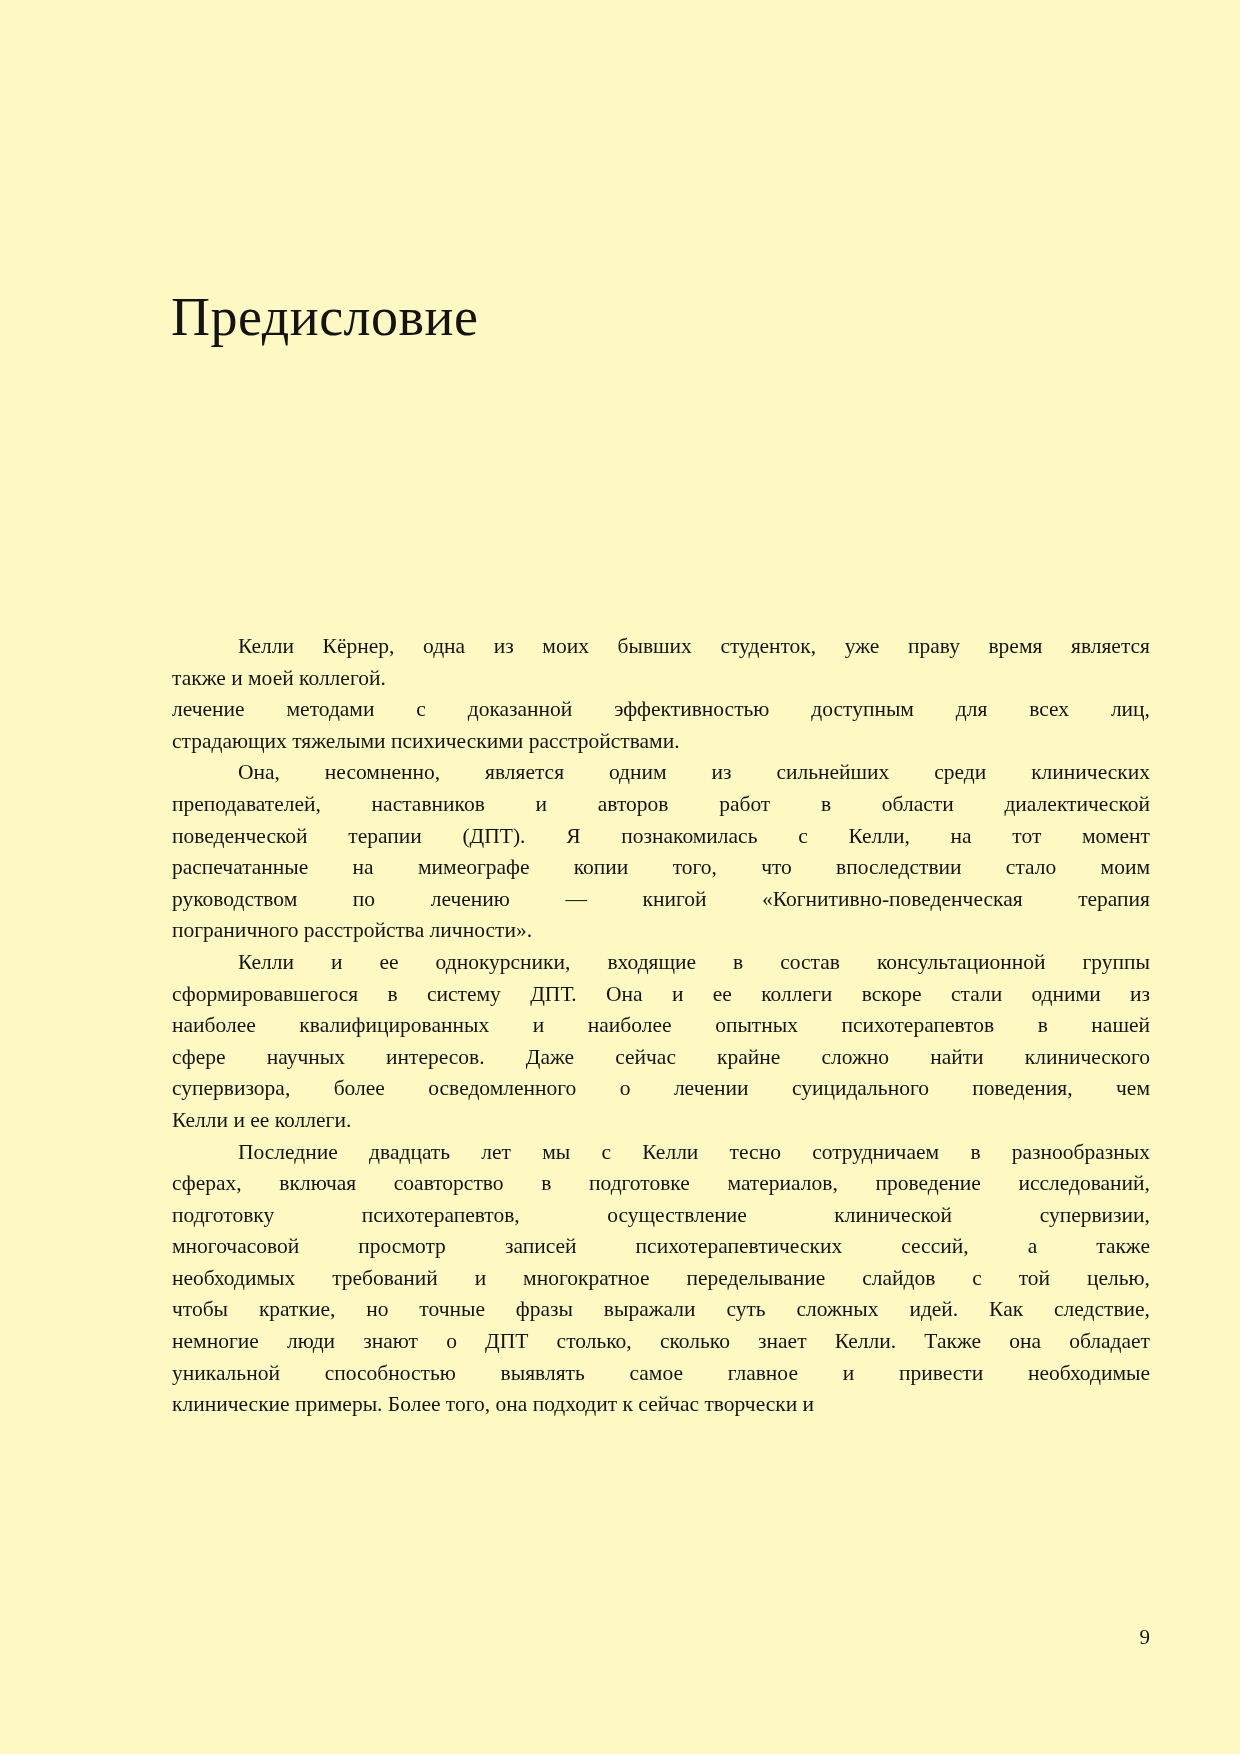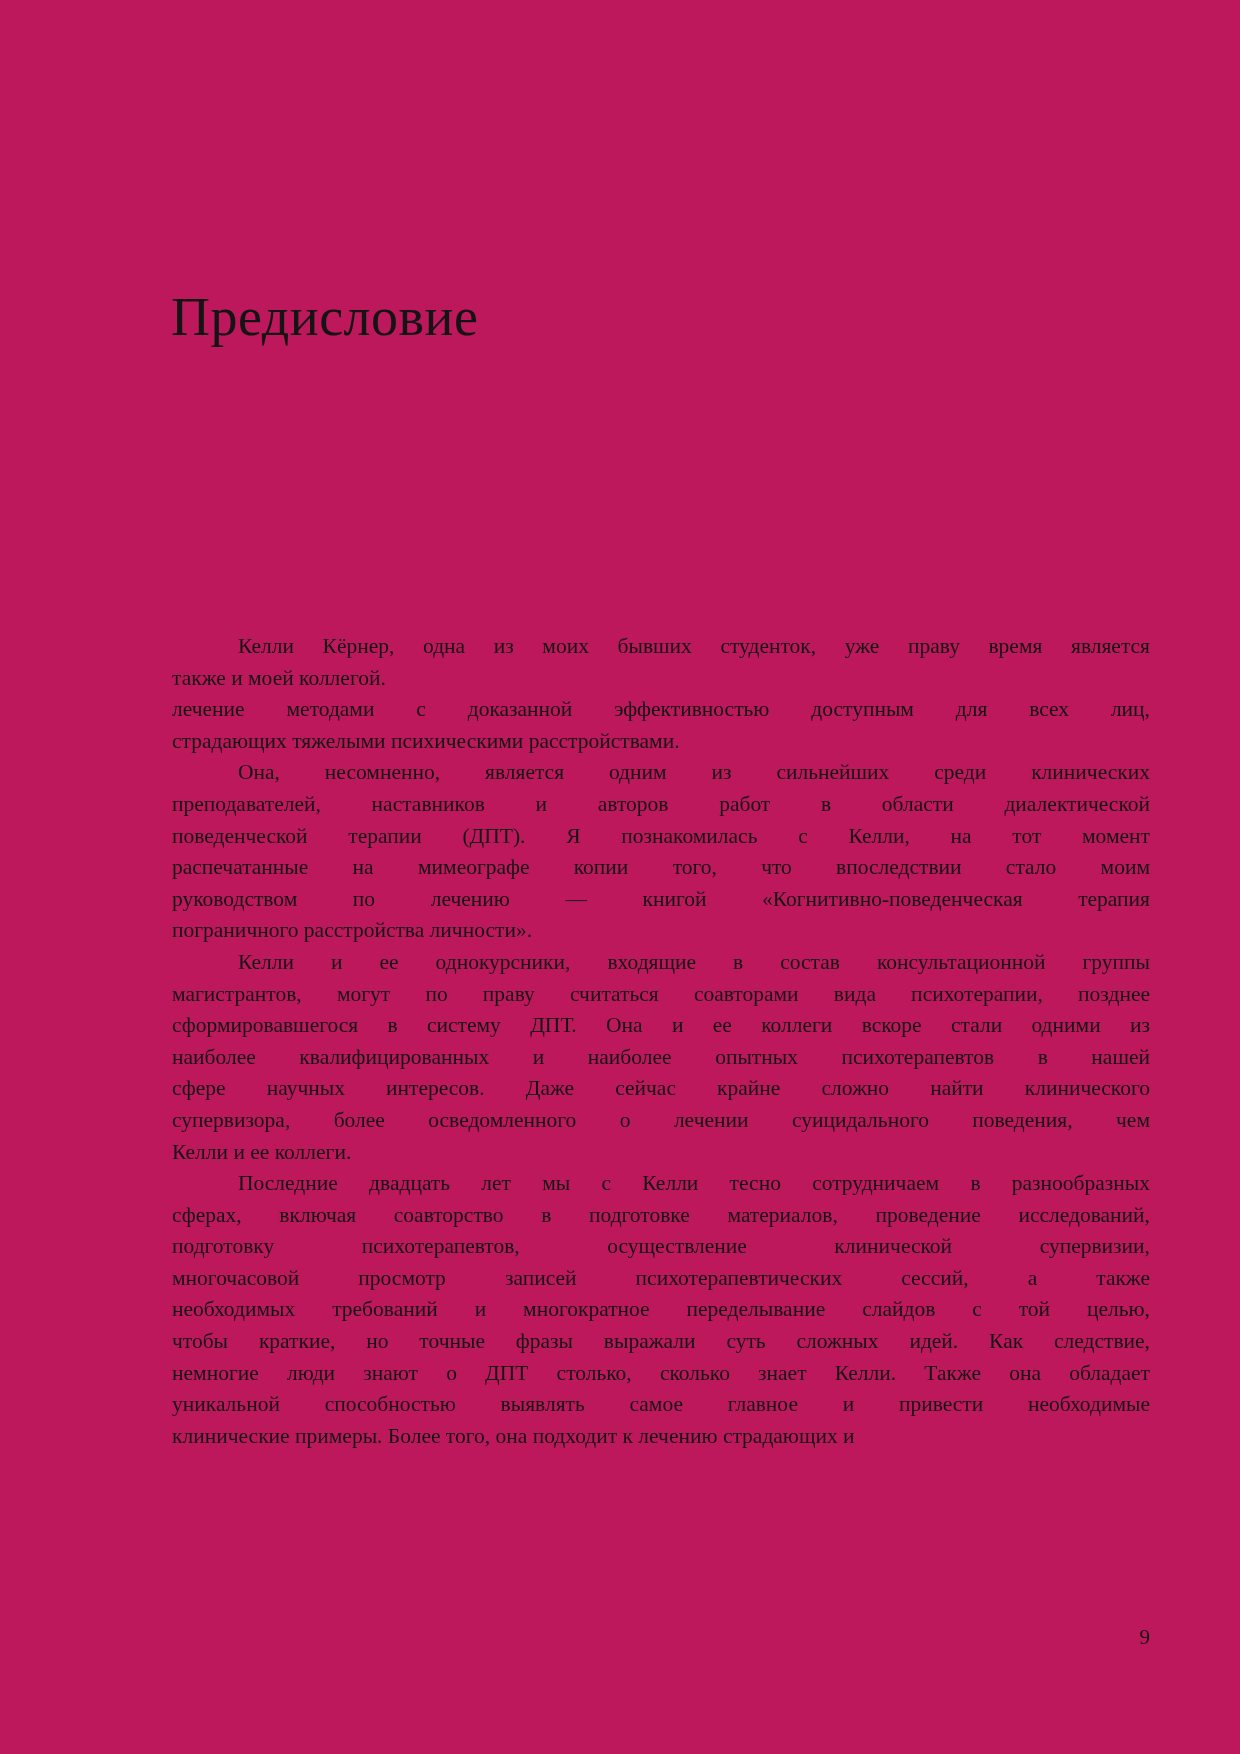--- a/index.html
+++ b/index.html
@@ -11,21 +11,21 @@
     width: 1240px;
     height: 1754px;
     position: relative;
     font-family: "Liberation Serif", "DejaVu Serif", serif;
     color: #141414;
     overflow: hidden;
   }
   .page {
     position: absolute;
     inset: 0;
-    background: #be185d;
+    background: #fef9c3;
   }
   .chapter-heading {
     position: absolute;
     left: 171px;
     top: 290px;
     margin: 0;
     font-size: 54px;
     line-height: 1;
     font-weight: 400;
     letter-spacing: 0.5px;
@@ -82,34 +82,33 @@
       <div class="para">
         <div class="line first just">Она, несомненно, является одним из сильнейших среди клинических</div>
         <div class="line just">преподавателей, наставников и авторов работ в области диалектической</div>
         <div class="line just">поведенческой терапии (ДПТ). Я познакомилась с Келли, на тот момент</div>
         <div class="line just">распечатанные на мимеографе копии того, что впоследствии стало моим</div>
         <div class="line just">руководством по лечению — книгой «Когнитивно-поведенческая терапия</div>
         <div class="line">пограничного расстройства личности».</div>
       </div>
       <div class="para">
         <div class="line first just">Келли и ее однокурсники, входящие в состав консультационной группы</div>
-        <div class="line just">магистрантов, могут по праву считаться соавторами вида психотерапии, позднее</div>
         <div class="line just">сформировавшегося в систему ДПТ. Она и ее коллеги вскоре стали одними из</div>
         <div class="line just">наиболее квалифицированных и наиболее опытных психотерапевтов в нашей</div>
         <div class="line just">сфере научных интересов. Даже сейчас крайне сложно найти клинического</div>
         <div class="line just">супервизора, более осведомленного о лечении суицидального поведения, чем</div>
         <div class="line">Келли и ее коллеги.</div>
       </div>
       <div class="para">
         <div class="line first just">Последние двадцать лет мы с Келли тесно сотрудничаем в разнообразных</div>
         <div class="line just">сферах, включая соавторство в подготовке материалов, проведение исследований,</div>
         <div class="line just">подготовку психотерапевтов, осуществление клинической супервизии,</div>
         <div class="line just">многочасовой просмотр записей психотерапевтических сессий, а также</div>
         <div class="line just">необходимых требований и многократное переделывание слайдов с той целью,</div>
         <div class="line just">чтобы краткие, но точные фразы выражали суть сложных идей. Как следствие,</div>
         <div class="line just">немногие люди знают о ДПТ столько, сколько знает Келли. Также она обладает</div>
         <div class="line just">уникальной способностью выявлять самое главное и привести необходимые</div>
-        <div class="line">клинические примеры. Более того, она подходит к лечению страдающих и</div>
+        <div class="line">клинические примеры. Более того, она подходит к сейчас творчески и</div>
       </div>
     </div>
 
   <div class="page-number">9</div>
 </div>
 
 </body></html>

